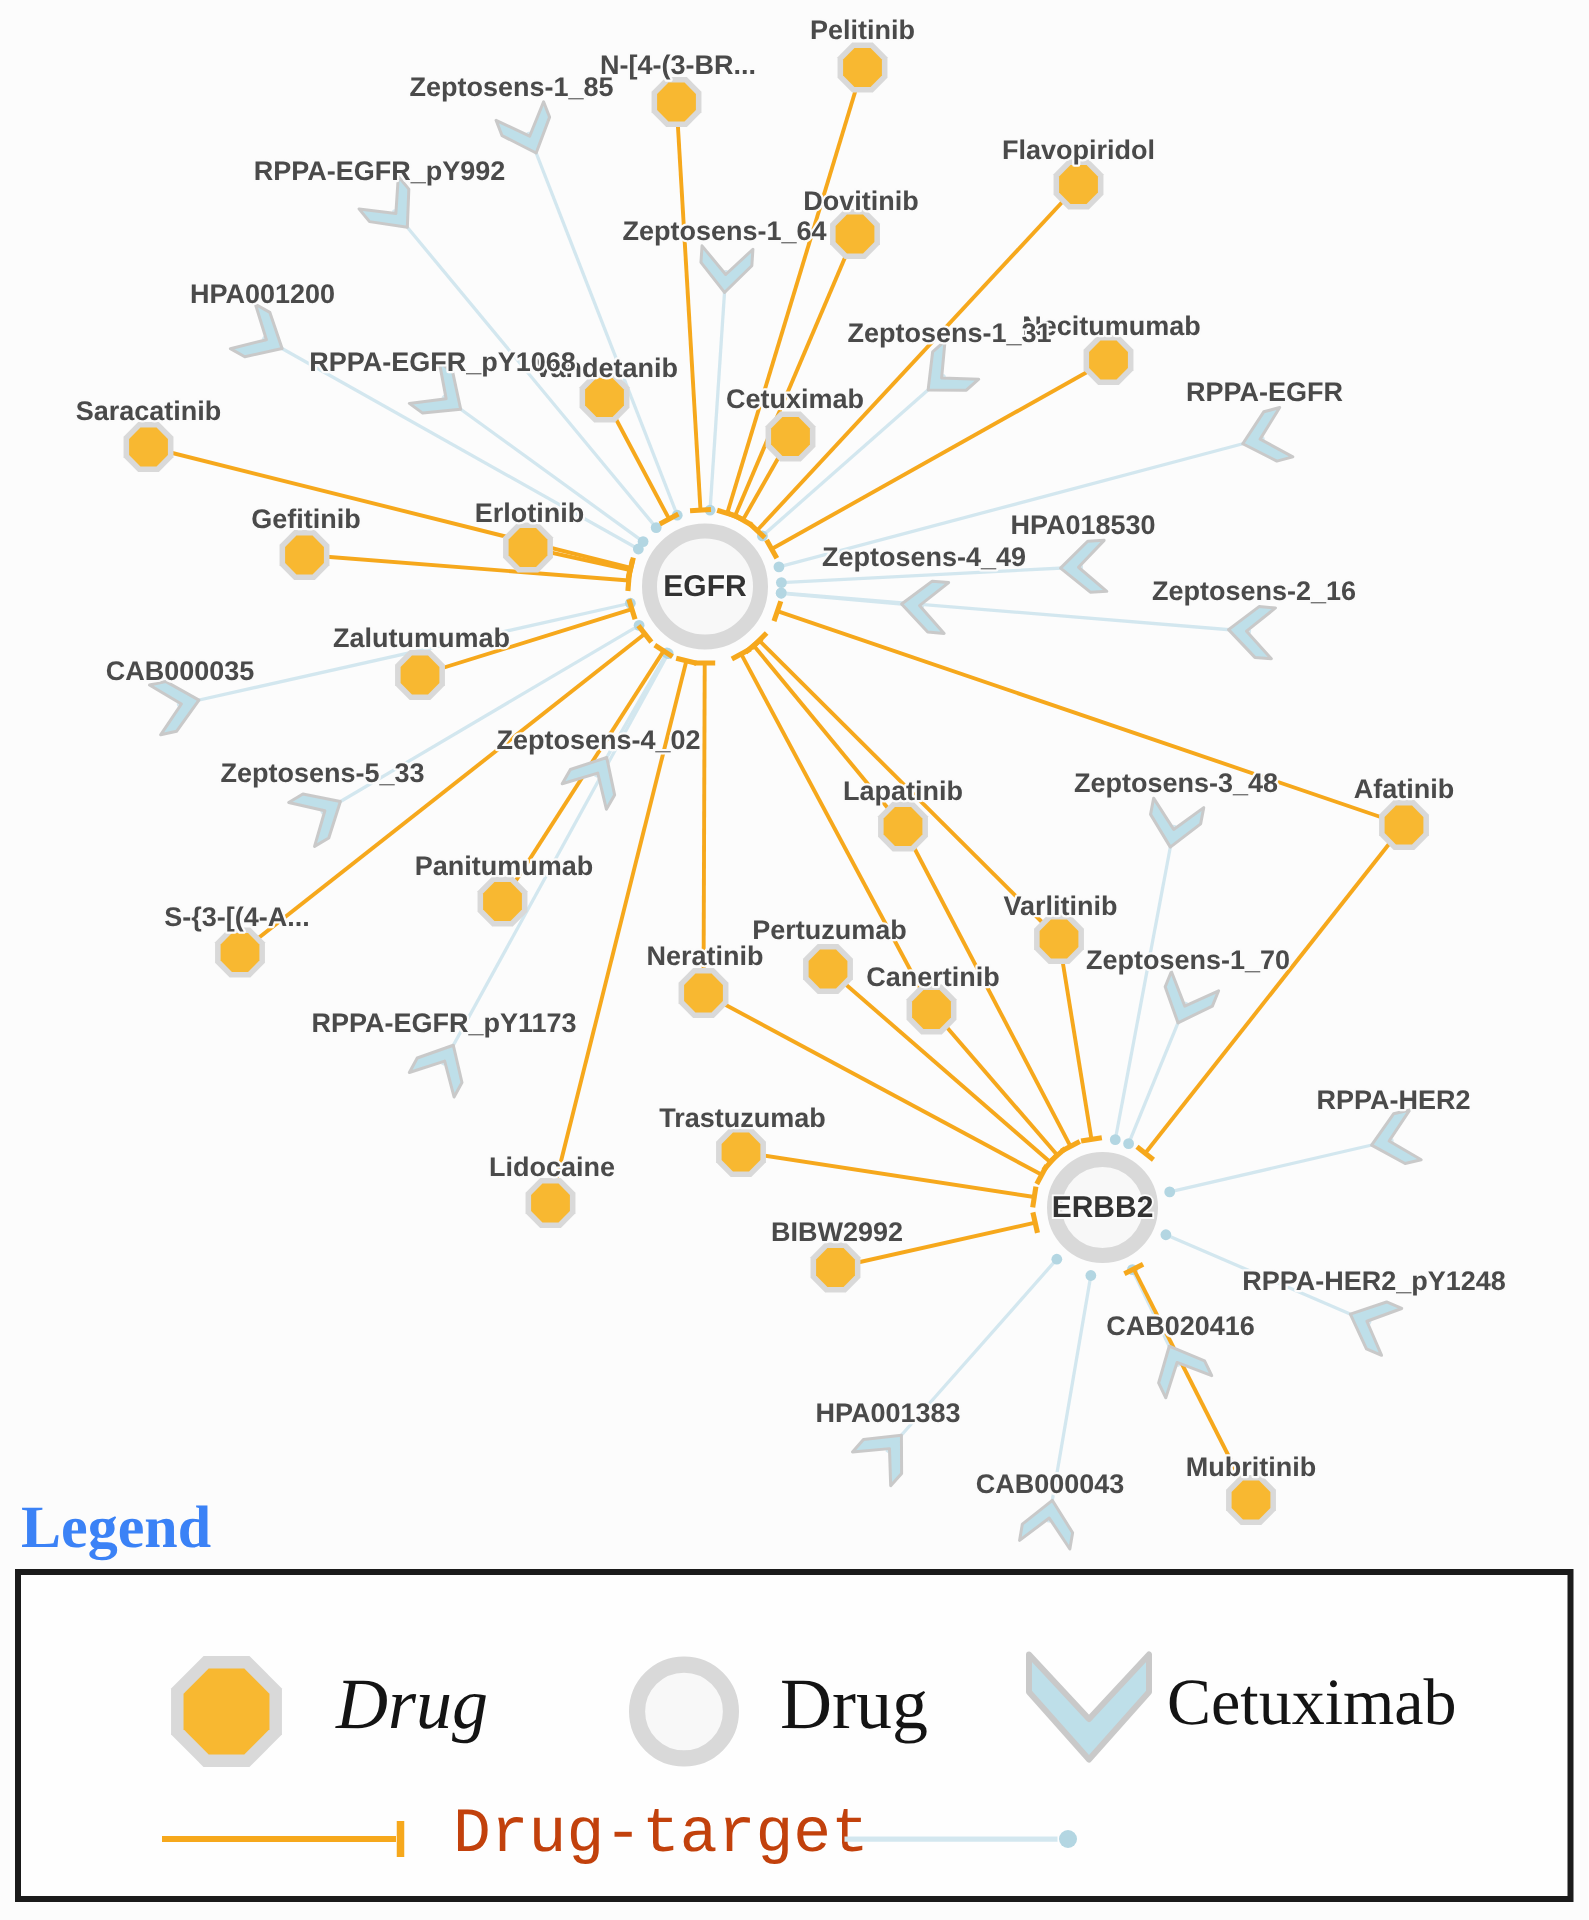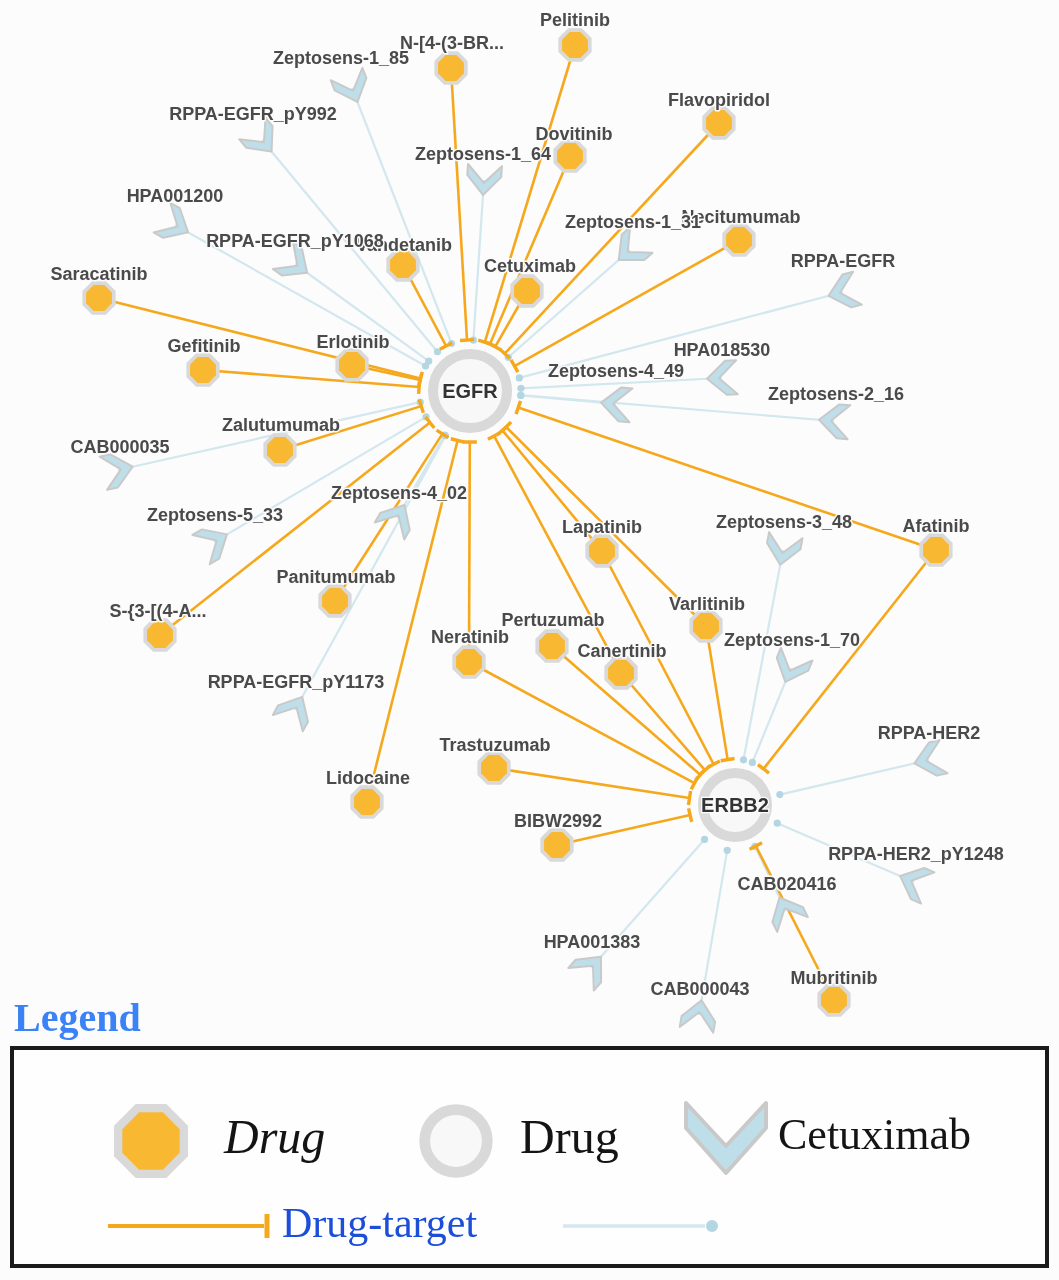--- a/index.html
+++ b/index.html
@@ -9,21 +9,21 @@
   .nlabel{font-family:"Liberation Sans", sans-serif;font-weight:700;font-size:18px;
           stroke:#fbfbfb;stroke-width:3px;paint-order:stroke;stroke-linejoin:round;}
   .glabel{font-family:"Liberation Sans", sans-serif;font-weight:700;font-size:20px;
           stroke:#fbfbfb;stroke-width:2.5px;paint-order:stroke;}
   .legend-title{position:absolute;left:14px;top:994px;
           font-family:"Liberation Serif", serif;font-weight:700;font-size:40px;color:#3b82f6;}
   .legend-box{position:absolute;left:10px;top:1046px;width:1031px;height:214px;
           border:4px solid #1b1b1b;background:#fefefe;}
   .legend-box .abs{position:absolute;}
   .legend-node-label{font-family:"Liberation Serif", serif;font-size:48px;color:#141414;line-height:1.3;}
-  .legend-edge-label{font-family:Liberation Serif, serif;font-size:42px;color:#1d4ed8;line-height:1;}
+  .legend-edge-label{font-family:Liberation Mono, monospace;font-size:42px;color:#c2410c;line-height:1;margin-left:20px;}
   .li-drug{left:92px;top:46px;}
   .lt-drug{left:210px;top:56px;font-style:italic;}
   .li-gene{left:398px;top:47px;}
   .lt-gene{left:506px;top:56px;}
   .li-antibody{left:666px;top:46px;}
   .lt-antibody{left:764px;top:56px;font-size:44px;}
   .li-dt{left:90px;top:161px;}
   .lt-dt{left:268px;top:152px;}
   .li-at{left:545px;top:161px;}
   .lt-at{left:710px;top:152px;}

